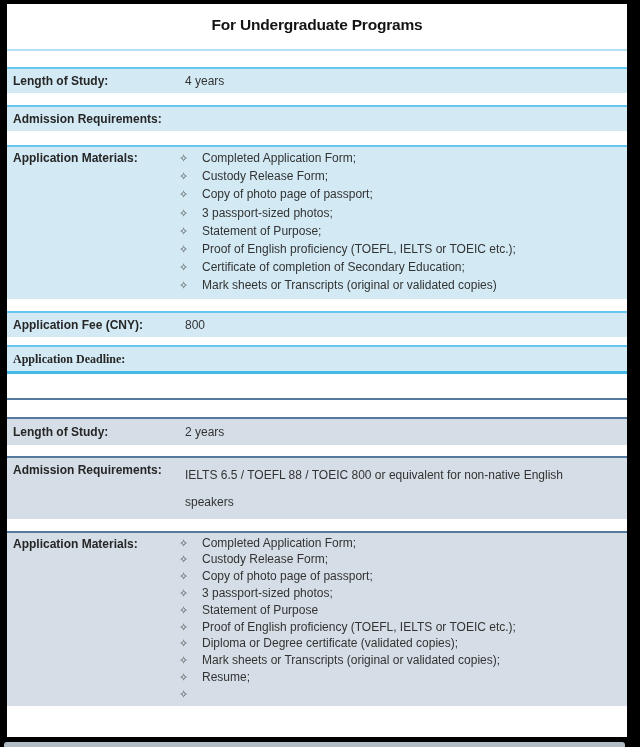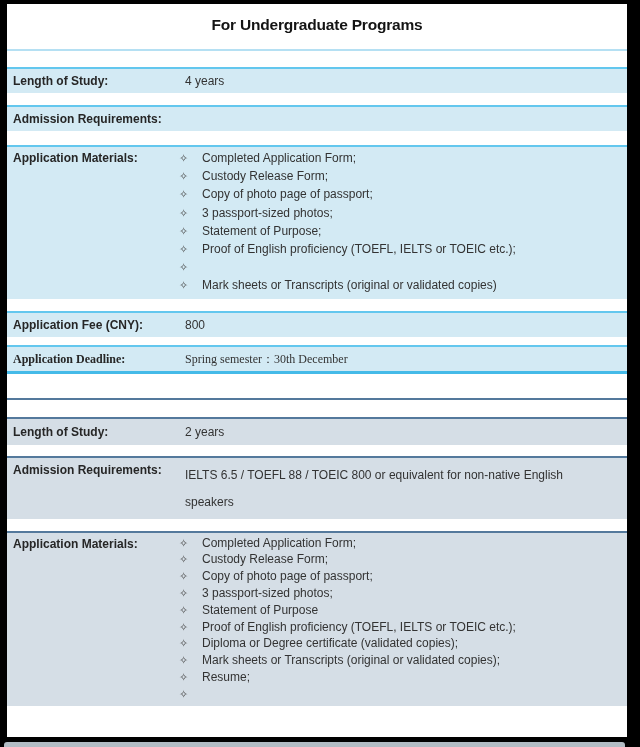--- a/index.html
+++ b/index.html
@@ -125,37 +125,37 @@
       <li>
           <span class="bullet">✧</span>
           <span>Statement of Purpose;</span>
         </li>
       <li>
           <span class="bullet">✧</span>
           <span>Proof of English proficiency (TOEFL, IELTS or TOEIC etc.);</span>
         </li>
       <li>
           <span class="bullet">✧</span>
+          <span>Certificate of completion of Secondary Education;</span>
         </li>
       <li>
           <span class="bullet">✧</span>
           <span>Mark sheets or Transcripts (original or validated copies)</span>
         </li>
     </ul>
   </div>
 
   <div class="row gap12">
     <div class="label">Application Fee (CNY):</div>
     <div class="value">800</div>
   </div>
 
   <div class="row deadline gap8">
     <div class="label">Application Deadline:</div>
     <div class="value">
-      <div>Spring semester：30th December</div>
     </div>
   </div>
 
 
   <div class="divider-dark"></div>
 
   <div class="row pg pg-len gap17">
     <div class="label">Length of Study:</div>
     <div class="value">2 years</div>
   </div>

